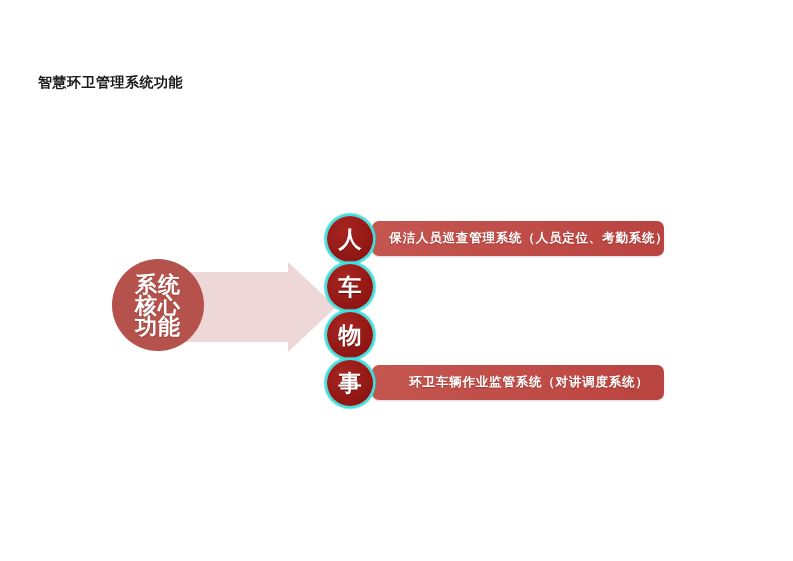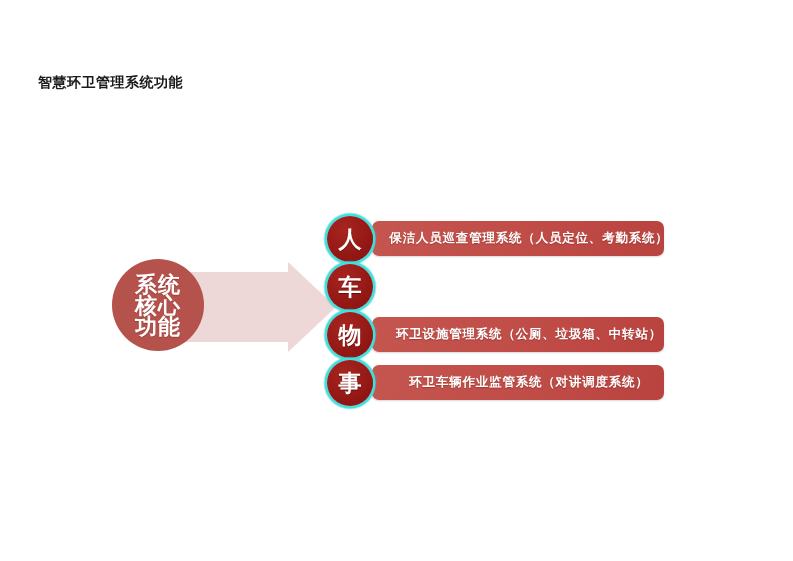--- a/index.html
+++ b/index.html
@@ -174,23 +174,20 @@
       </div>
     </div>
 
     <div class="row row-2">
       <div class="badge">
         <span class="badge-char">车</span>
       </div>
     </div>
 
     <div class="row row-3">
-      <div class="bar">
-        <span class="bar-label">环卫设施管理系统（公厕、垃圾箱、中转站）</span>
-      </div>
       <div class="badge">
         <span class="badge-char">物</span>
       </div>
     </div>
 
     <div class="row row-4">
       <div class="bar">
         <span class="bar-label">环卫车辆作业监管系统（对讲调度系统）</span>
       </div>
       <div class="badge">

